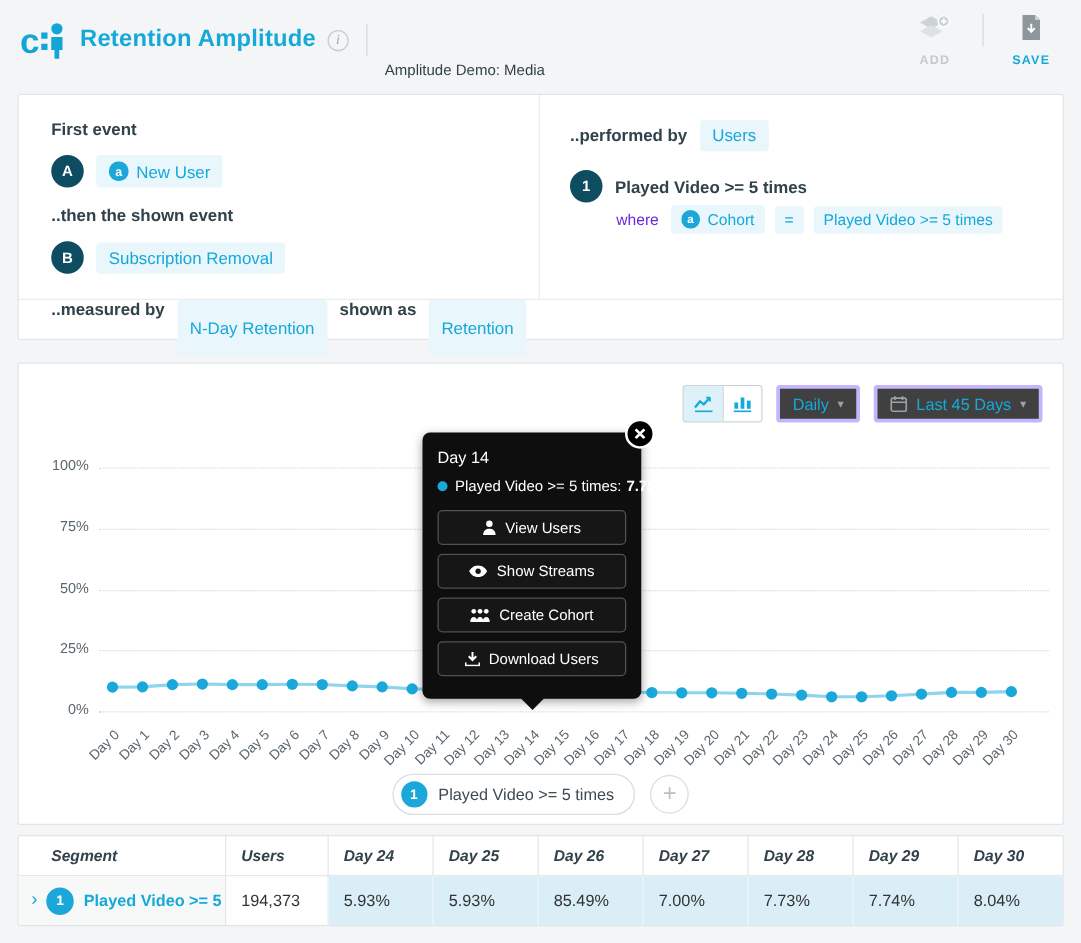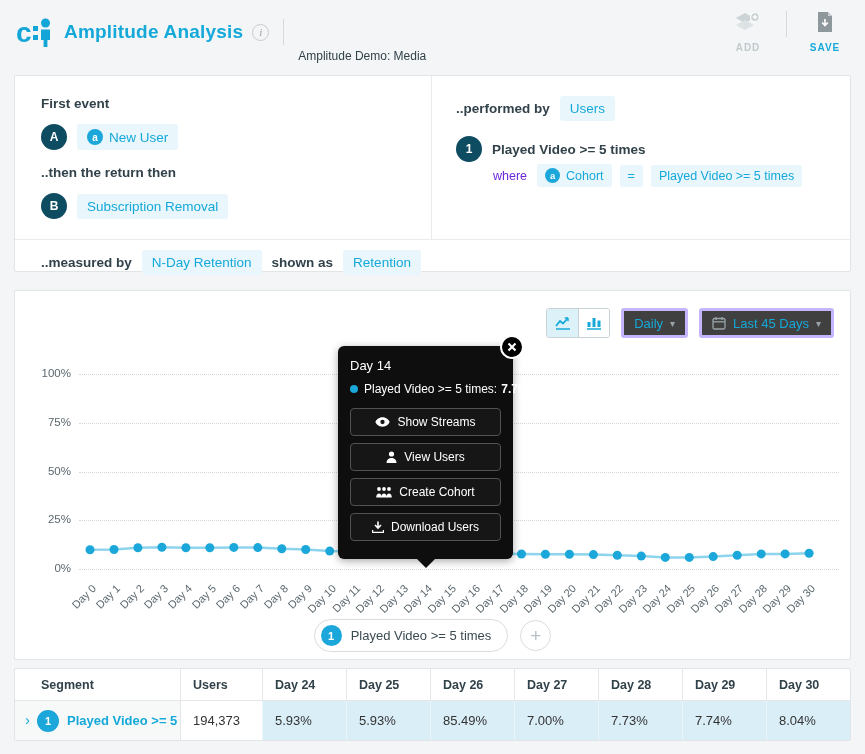--- a/index.html
+++ b/index.html
@@ -27,21 +27,21 @@
   
   .panel { position:absolute; left:14px; width:837px; background:#fff;
     border:1px solid #e2e5e6; border-radius:2px; }
 
   
   .def-panel { top:75px; height:197px; display:grid;
     grid-template-columns:417px 1fr; grid-template-rows:1fr 46px; }
   .def-left { grid-column:1; grid-row:1; border-right:1px solid #e9eced; padding:20px 26px; }
   .def-right { grid-column:2; grid-row:1; padding:20px 24px; }
   .def-bottom { grid-column:1 / 3; grid-row:2; border-top:1px solid #e9eced;
-    display:flex; align-items:center; padding:0 26px; }
+    display:flex; padding:0 26px; }
   .bold-label { font-size:13.5px; font-weight:bold; color:#32424a; }
   .def-row { display:flex; align-items:center; margin-top:13px; margin-bottom:15px; }
   .badge { width:26px; height:26px; border-radius:50%; background:#0e4c61; color:#fff;
     font-size:12px; font-weight:bold; display:flex; align-items:center; justify-content:center;
     margin-right:10px; flex:0 0 auto; }
   .pill { background:#e9f6fb; color:#15a9da; font-size:13.5px; padding:5px 10px;
     border-radius:3px; display:inline-flex; align-items:center; gap:6px; cursor:pointer; }
   .pill.small { font-size:12.5px; padding:4px 8px; }
   .where-row { display:flex; align-items:center; gap:8px; margin-left:37px; margin-top:2px; }
   .where-word { font-size:12.5px; color:#6d28d9; margin-right:2px; }
@@ -93,21 +93,21 @@
   .tt-btn:last-child { margin-bottom:0; }
   .tt-close { position:absolute; top:-11px; right:-11px; width:24px; height:24px; background:#000;
     border:2px solid #fff; border-radius:50%; display:flex; align-items:center; justify-content:center;
     cursor:pointer; }
   .tt-arrow { position:absolute; bottom:-9px; left:calc(50% - 10px); width:0; height:0;
     border-left:10px solid transparent; border-right:10px solid transparent; border-top:10px solid #0e0e0e; }
 
   
   .table-panel { top:668px; height:73px; }
   .thead, .trow { display:grid; grid-template-columns:165px 82px repeat(7, 1fr); }
-  .thead { height:32px; border-bottom:1px solid #e4e6e7; }
+  .thead { height:32px; border-bottom:1px solid #e4e6e7;font-style:italic; }
   .th { font-size:12.5px; font-weight:bold; color:#32424a; display:flex; align-items:center;
     padding-left:12px; border-left:1px solid #e4e6e7; }
   .th:first-child { border-left:none; padding-left:26px; }
   .trow { height:39px; }
   .td { font-size:13px; color:#333; display:flex; align-items:center; padding-left:12px;
     border-left:1px solid #e4e6e7; }
   .td.seg { border-left:none; background:#f7f8f8; padding-left:10px; overflow:hidden; }
   .td.day { background:#daeef7; border-left:1px solid #edf5f9; }
   .chev { color:#15a9da; font-size:15px; margin:0 7px 2px 0; cursor:pointer; }
   .row-badge { width:22px; height:22px; border-radius:50%; background:#1ba7d9; color:#fff;
@@ -124,21 +124,21 @@
     <div class="header-left">
       <span class="logo">
         <svg width="38" height="32" viewBox="0 0 38 32">
           <text x="0" y="26" font-size="28" font-weight="bold" fill="#12a5d8" font-family="Liberation Sans, sans-serif">c</text>
           <rect x="17" y="10" width="5" height="5" fill="#12a5d8"></rect>
           <rect x="17" y="19" width="5" height="5" fill="#12a5d8"></rect>
           <circle cx="29.5" cy="7" r="4.5" fill="#12a5d8"></circle>
           <path d="M25 13.5 h9 v10.5 h-2.6 v7 h-3.8 v-7 H25 z" fill="#12a5d8"></path>
         </svg>
       </span>
-      <span class="page-title">Amplitude Analysis</span>
+      <span class="page-title">Retention Amplitude</span>
       <span class="info-circle">i</span>
       <span class="vdiv"></span>
       <span class="project-name">Amplitude Demo: Media</span>
     </div>
     <div class="header-right">
       <div class="hbtn add">
         <span>
           <svg width="28" height="22" viewBox="0 0 28 22">
             <path d="M11 2 L20 7 L11 12 L2 7 Z" fill="#ccd3d6"></path>
             <path d="M11 9 L20 14 L11 19 L2 14 Z" fill="#dde2e4"></path>
@@ -168,21 +168,21 @@
       <div class="def-row">
         <span class="badge">A</span>
         <span class="pill">
           <svg width="16" height="16" viewBox="0 0 16 16">
             <circle cx="8" cy="8" r="8" fill="#1ba7d9"></circle>
             <text x="8" y="11.5" font-size="10" font-weight="bold" fill="#fff" text-anchor="middle" font-family="Liberation Sans, sans-serif">a</text>
           </svg>
           <span>New User</span>
         </span>
       </div>
-      <div class="bold-label">..then the return then</div>
+      <div class="bold-label">..then the shown event</div>
       <div class="def-row" style="margin-bottom:0;">
         <span class="badge">B</span>
         <span class="pill">
           <span>Subscription Removal</span>
         </span>
       </div>
     </div>
 
     <div class="def-right">
       <div style="display:flex; align-items:center; gap:10px;">
@@ -336,32 +336,32 @@
           <path d="M1.5 1.5 L8.5 8.5 M8.5 1.5 L1.5 8.5" stroke="#fff" stroke-width="2.2"></path>
         </svg>
       </div>
       <div class="tooltip-title">Day 14</div>
       <div class="tooltip-series">
         <span class="series-dot"></span>
         <span>Played Video &gt;= 5 times:</span>
         <b>7.75%</b>
       </div>
       <button class="tt-btn">
+        <svg width="11" height="12" viewBox="0 0 11 12">
+          <circle cx="5.5" cy="3" r="2.6" fill="#fff"></circle>
+          <path d="M0.5 12 C0.5 8.5 3 7 5.5 7 C8 7 10.5 8.5 10.5 12 Z" fill="#fff"></path>
+        </svg>
+        <span>View Users</span>
+      </button>
+      <button class="tt-btn">
         <svg width="15" height="10" viewBox="0 0 16 10">
           <path d="M8 0 C4 0 1.4 2.6 0.4 5 C1.4 7.4 4 10 8 10 C12 10 14.6 7.4 15.6 5 C14.6 2.6 12 0 8 0 Z" fill="#fff"></path>
           <circle cx="8" cy="5" r="2.3" fill="#161616"></circle>
         </svg>
         <span>Show Streams</span>
-      </button>
-      <button class="tt-btn">
-        <svg width="11" height="12" viewBox="0 0 11 12">
-          <circle cx="5.5" cy="3" r="2.6" fill="#fff"></circle>
-          <path d="M0.5 12 C0.5 8.5 3 7 5.5 7 C8 7 10.5 8.5 10.5 12 Z" fill="#fff"></path>
-        </svg>
-        <span>View Users</span>
       </button>
       <button class="tt-btn">
         <svg width="16" height="12" viewBox="0 0 16 12">
           <circle cx="3" cy="3" r="1.9" fill="#fff"></circle>
             <path d="M0.2 11.5 C0.2 8.8 1.6 7.6 3 7.6 C4.4 7.6 5.8 8.8 5.8 11.5 Z" fill="#fff"></path>
           <circle cx="8" cy="3" r="1.9" fill="#fff"></circle>
             <path d="M5.2 11.5 C5.2 8.8 6.6 7.6 8 7.6 C9.4 7.6 10.8 8.8 10.8 11.5 Z" fill="#fff"></path>
           <circle cx="13" cy="3" r="1.9" fill="#fff"></circle>
             <path d="M10.2 11.5 C10.2 8.8 11.6 7.6 13 7.6 C14.4 7.6 15.8 8.8 15.8 11.5 Z" fill="#fff"></path>
         </svg>

